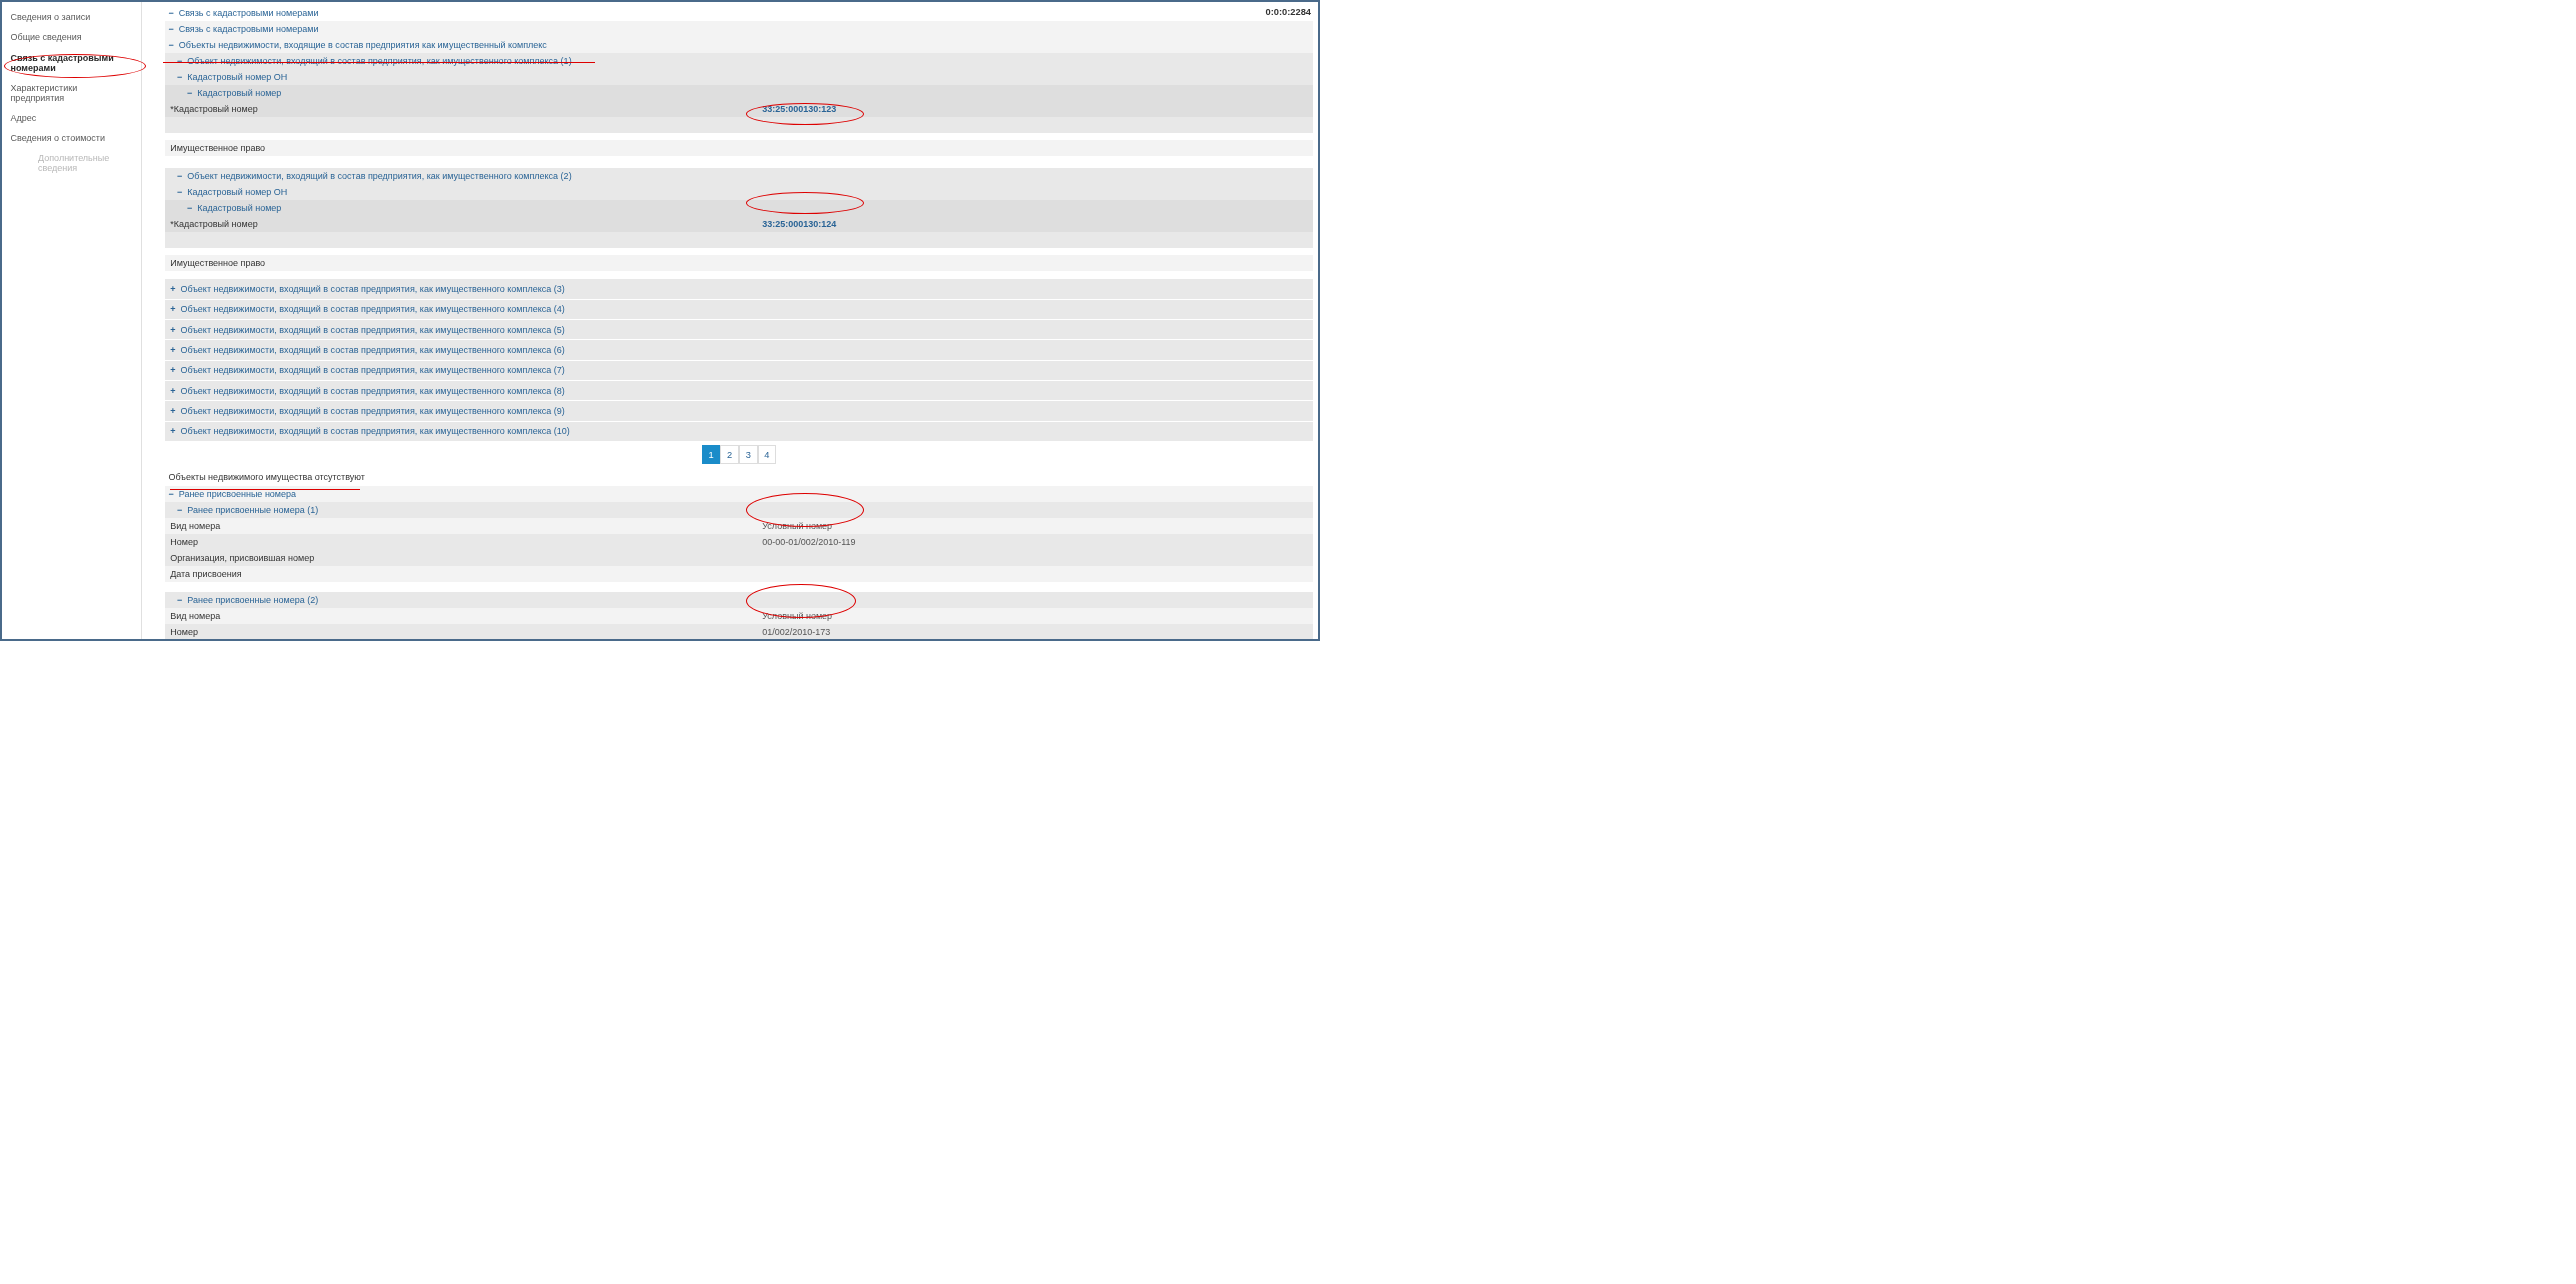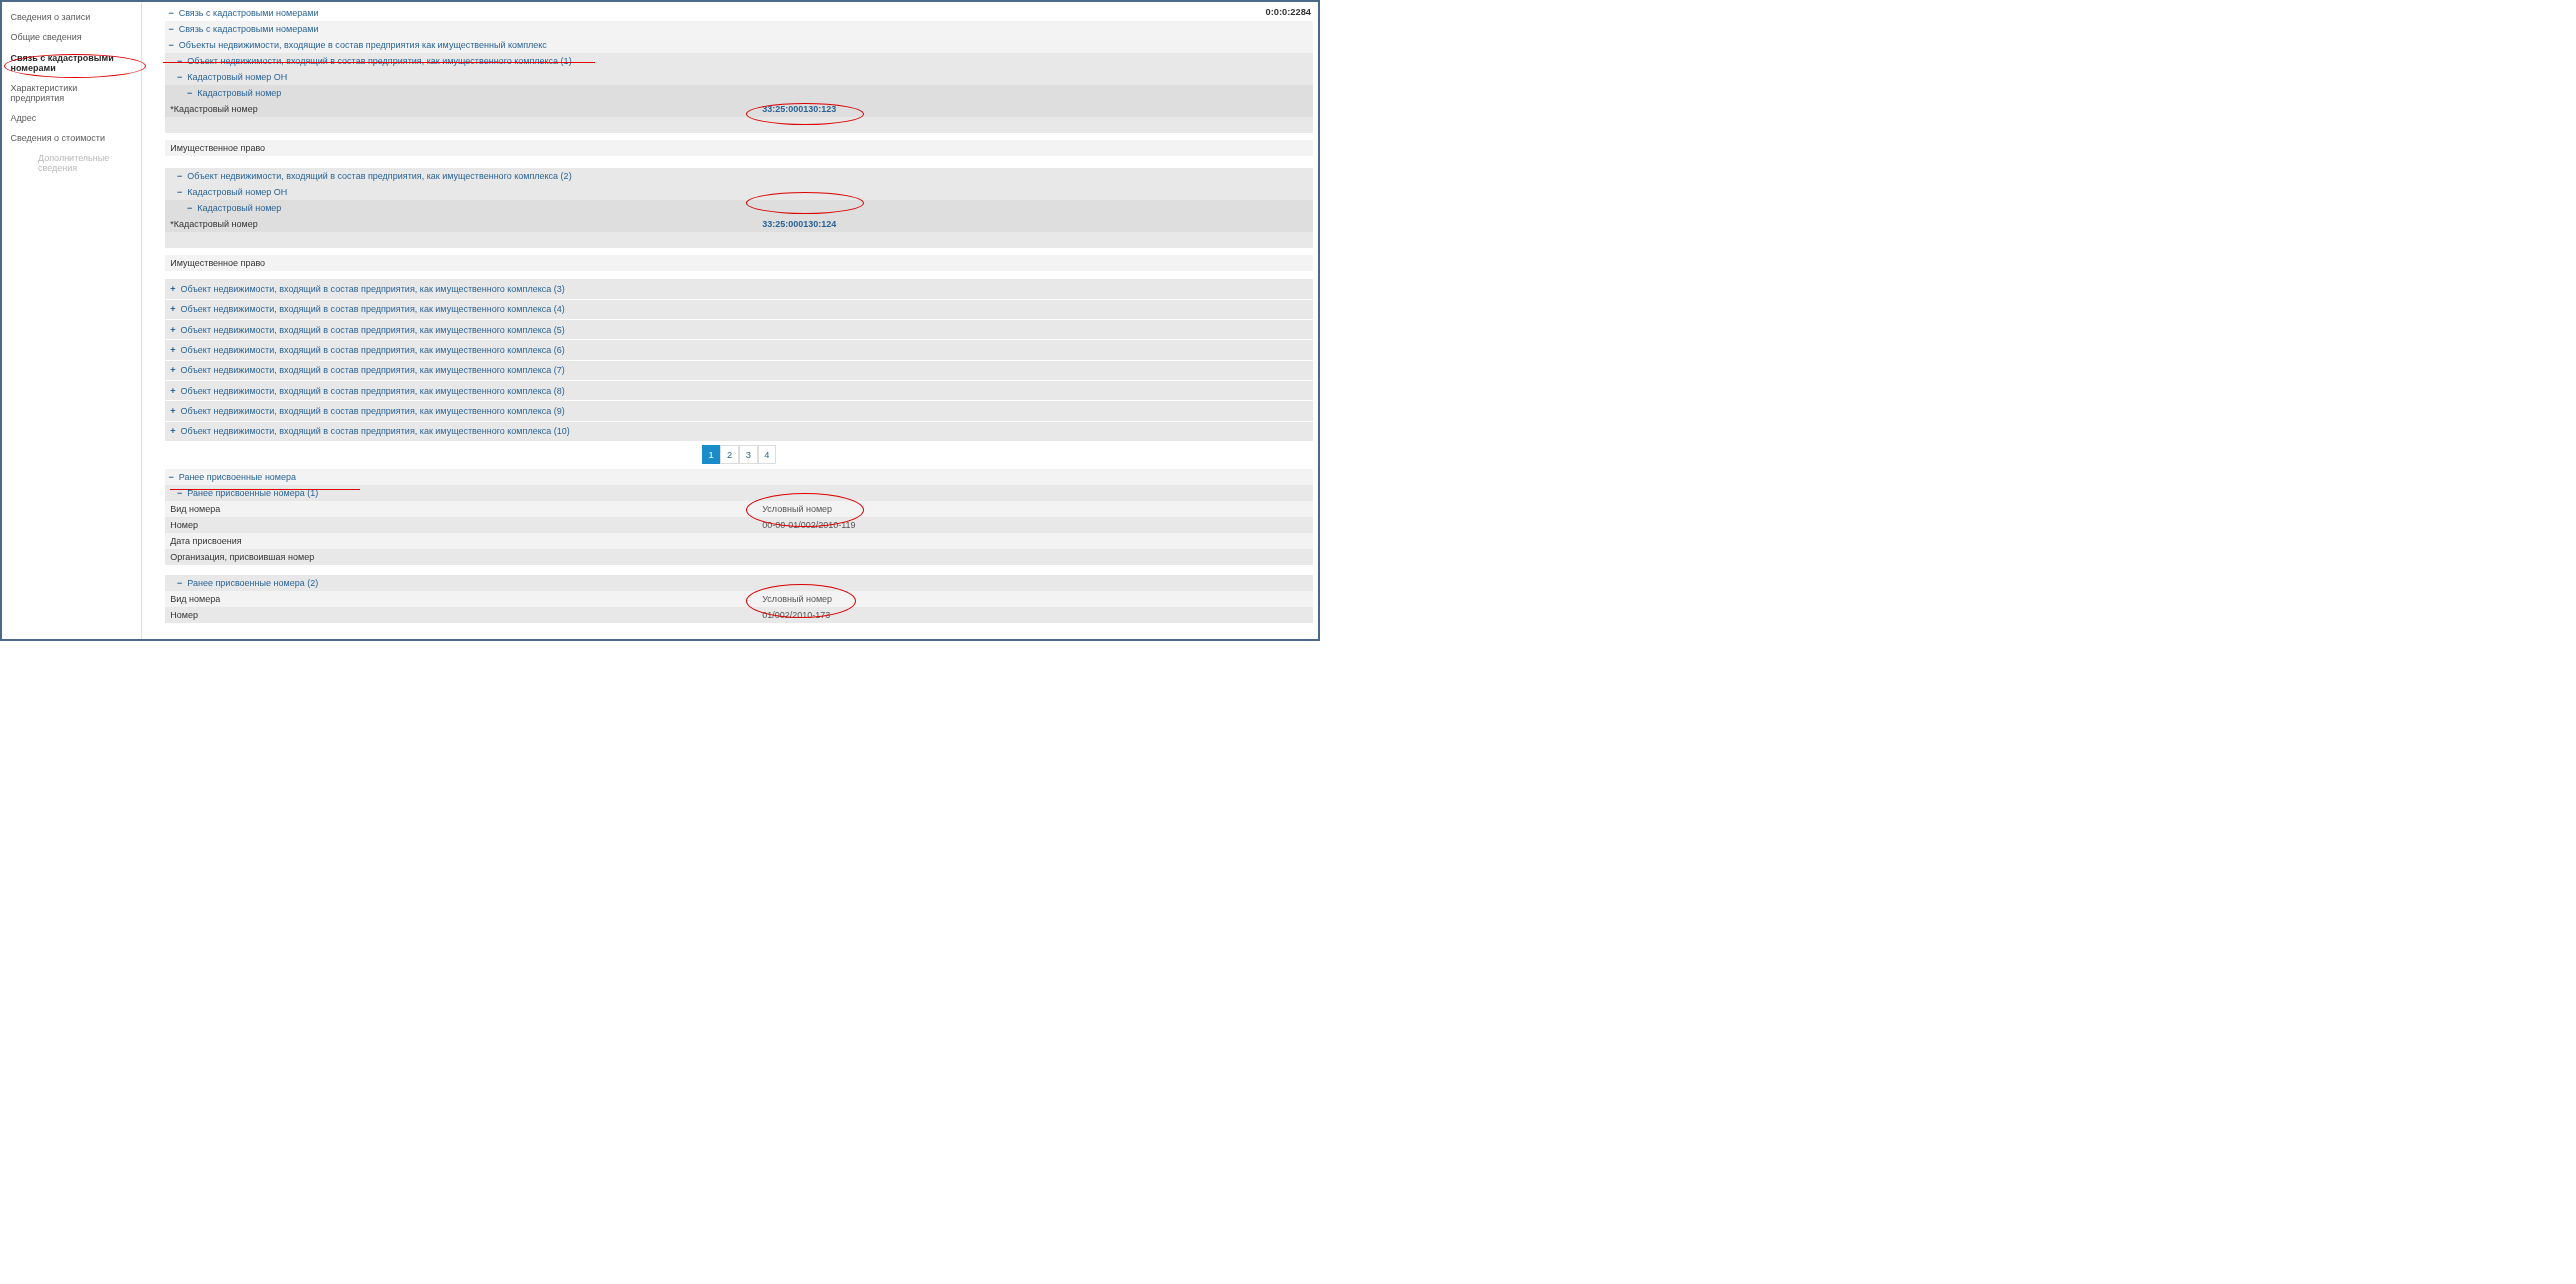--- a/index.html
+++ b/index.html
@@ -283,47 +283,48 @@
         <span>Объект недвижимости, входящий в состав предприятия, как имущественного комплекса (10)</span>
       </div>
 
     <div class="pagination">
       <div class="page-btn active">1</div>
       <div class="page-btn">2</div>
       <div class="page-btn">3</div>
       <div class="page-btn">4</div>
     </div>
 
+    <div class="plain-text">Объекты недвижимого имущества отсутствуют</div>
 
     <div class="section-header bg-light">
       <span class="toggle">−</span>
       <span>Ранее присвоенные номера</span>
     </div>
 
     <div class="section-header bg-med indent1">
       <span class="toggle">−</span>
       <span>Ранее присвоенные номера (1)</span>
     </div>
     <div class="red-line" style="top:487px; left:10.2px; width:190px;"></div>
     <div class="data-row bg-light">
       <div class="data-label">Вид номера</div>
       <div class="data-value">Условный номер</div>
     </div>
     <div class="data-row bg-med">
       <div class="data-label">Номер</div>
       <div class="data-value">00-00-01/002/2010-119</div>
     </div>
+    <div class="data-row bg-med">
+      <div class="data-label">Организация, присвоившая номер</div>
+      <div class="data-value"></div>
+    </div>
     <div class="data-row bg-light">
       <div class="data-label">Дата присвоения</div>
       <div class="data-value"></div>
     </div>
-    <div class="data-row bg-med">
-      <div class="data-label">Организация, присвоившая номер</div>
-      <div class="data-value"></div>
-    </div>
     <div class="spacer" style="height:10.2px;"></div>
     <div class="red-ellipse" style="top:491px; left:586px; width:118px; height:34px;"></div>
 
     <div class="section-header bg-med indent1">
       <span class="toggle">−</span>
       <span>Ранее присвоенные номера (2)</span>
     </div>
     <div class="data-row bg-light">
       <div class="data-label">Вид номера</div>
       <div class="data-value">Условный номер</div>

